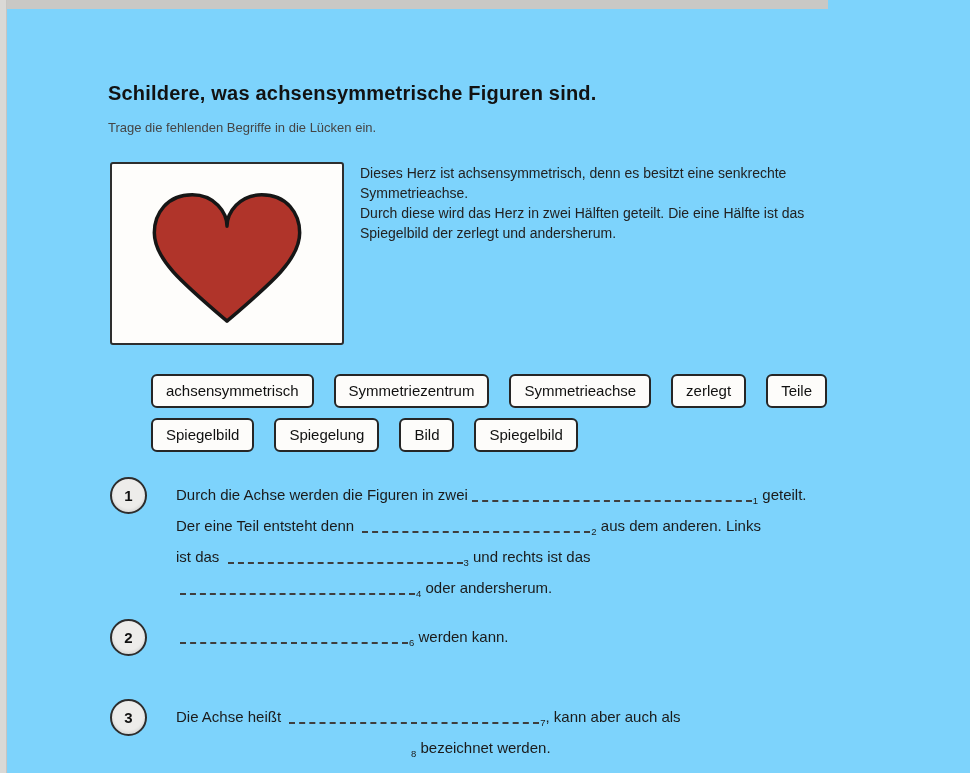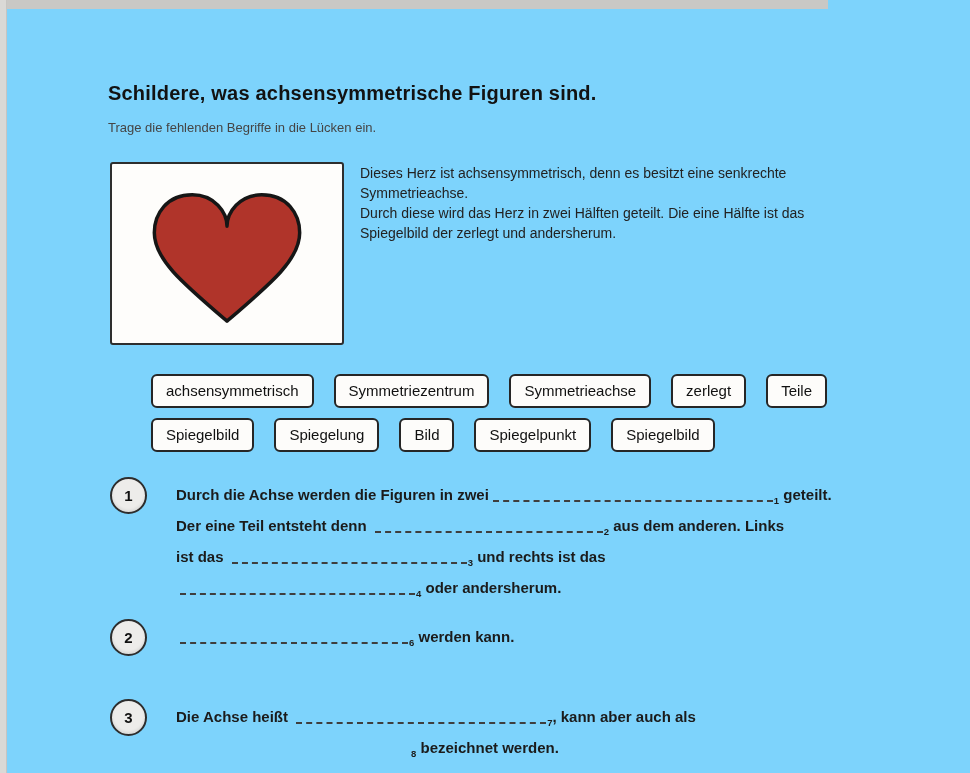--- a/index.html
+++ b/index.html
@@ -29,21 +29,21 @@
           padding:6px 13px; line-height:18px; cursor:pointer; white-space:nowrap; }
 
   .q-row { position:absolute; left:110px; display:flex; gap:29px; align-items:flex-start; }
   .q-row.q1 { top:477px; }
   .q-row.q2 { top:619px; }
   .q-row.q3 { top:699px; }
   .q-circle { width:37px; height:37px; border-radius:50%; border:2px solid #2d2d2d;
               background:#edecea; display:flex; align-items:center; justify-content:center;
               font-size:15px; font-weight:bold; color:#111; flex:none; box-shadow:inset 0 -2px 3px rgba(0,0,0,0.08); }
   .q-lines { padding-top:2px; }
-  .q-line  { height:31px; line-height:31px; font-size:15px; white-space:nowrap; color:#1b1b1b;font-weight:bold; }
+  .q-line  { height:31px; line-height:31px; font-size:15px; white-space:nowrap; color:#1b1b1b; }
   .q-blank { display:inline-block; white-space:nowrap; margin-left:4px; }
   .q-dash  { display:inline-block; height:12px; border-bottom:2px dashed #3e3e3e; vertical-align:-2px; }
   .q-idx   { display:inline-block; font-size:9.5px; color:#1b1b1b; vertical-align:-4px; margin-left:1px; }
   .q-spacer{ display:inline-block; height:1px; }
 </style>
 </head>
 <body>
 
 <div class="page">
   <div class="top-bar"></div>
@@ -70,21 +70,20 @@
     <button class="chip">Symmetriezentrum</button>
     <button class="chip">Symmetrieachse</button>
     <button class="chip">zerlegt</button>
     <button class="chip">Teile</button>
   </div>
 
   <div class="bank row2">
     <button class="chip">Spiegelbild</button>
     <button class="chip">Spiegelung</button>
     <button class="chip">Bild</button>
-    <button class="chip">Spiegelpunkt</button>
     <button class="chip">Spiegelbild</button>
   </div>
 
   <div id="questions">
       <div class="q-row q1">
         <div class="q-circle">1</div>
         <div class="q-lines">
           <div class="q-line"><span>Durch die Achse werden die Figuren in zwei</span><span class="q-blank"><span class="q-dash" style="width: 280px;"></span><span class="q-idx">1</span></span><span> geteilt.</span></div>
           <div class="q-line"><span>Der eine Teil entsteht denn </span><span class="q-blank"><span class="q-dash" style="width: 228px;"></span><span class="q-idx">2</span></span><span> aus dem anderen. Links</span></div>
           <div class="q-line"><span>ist das </span><span class="q-blank"><span class="q-dash" style="width: 235px;"></span><span class="q-idx">3</span></span><span> und rechts ist das</span></div>

